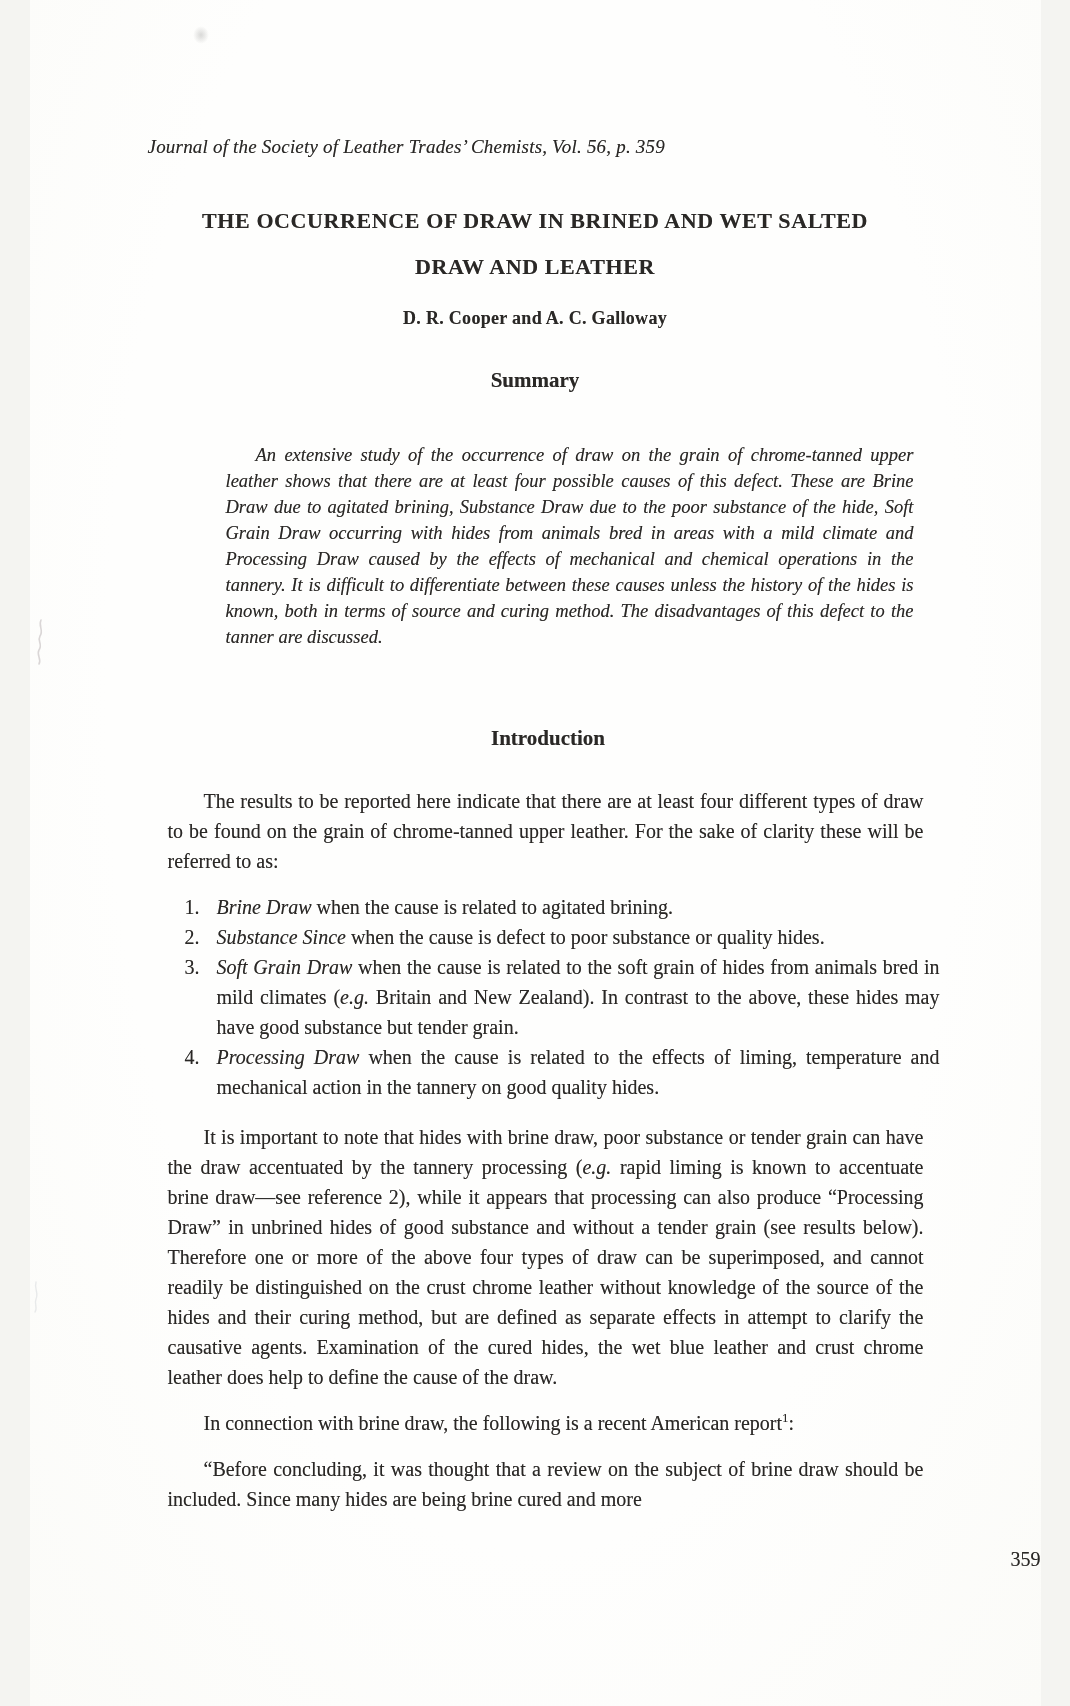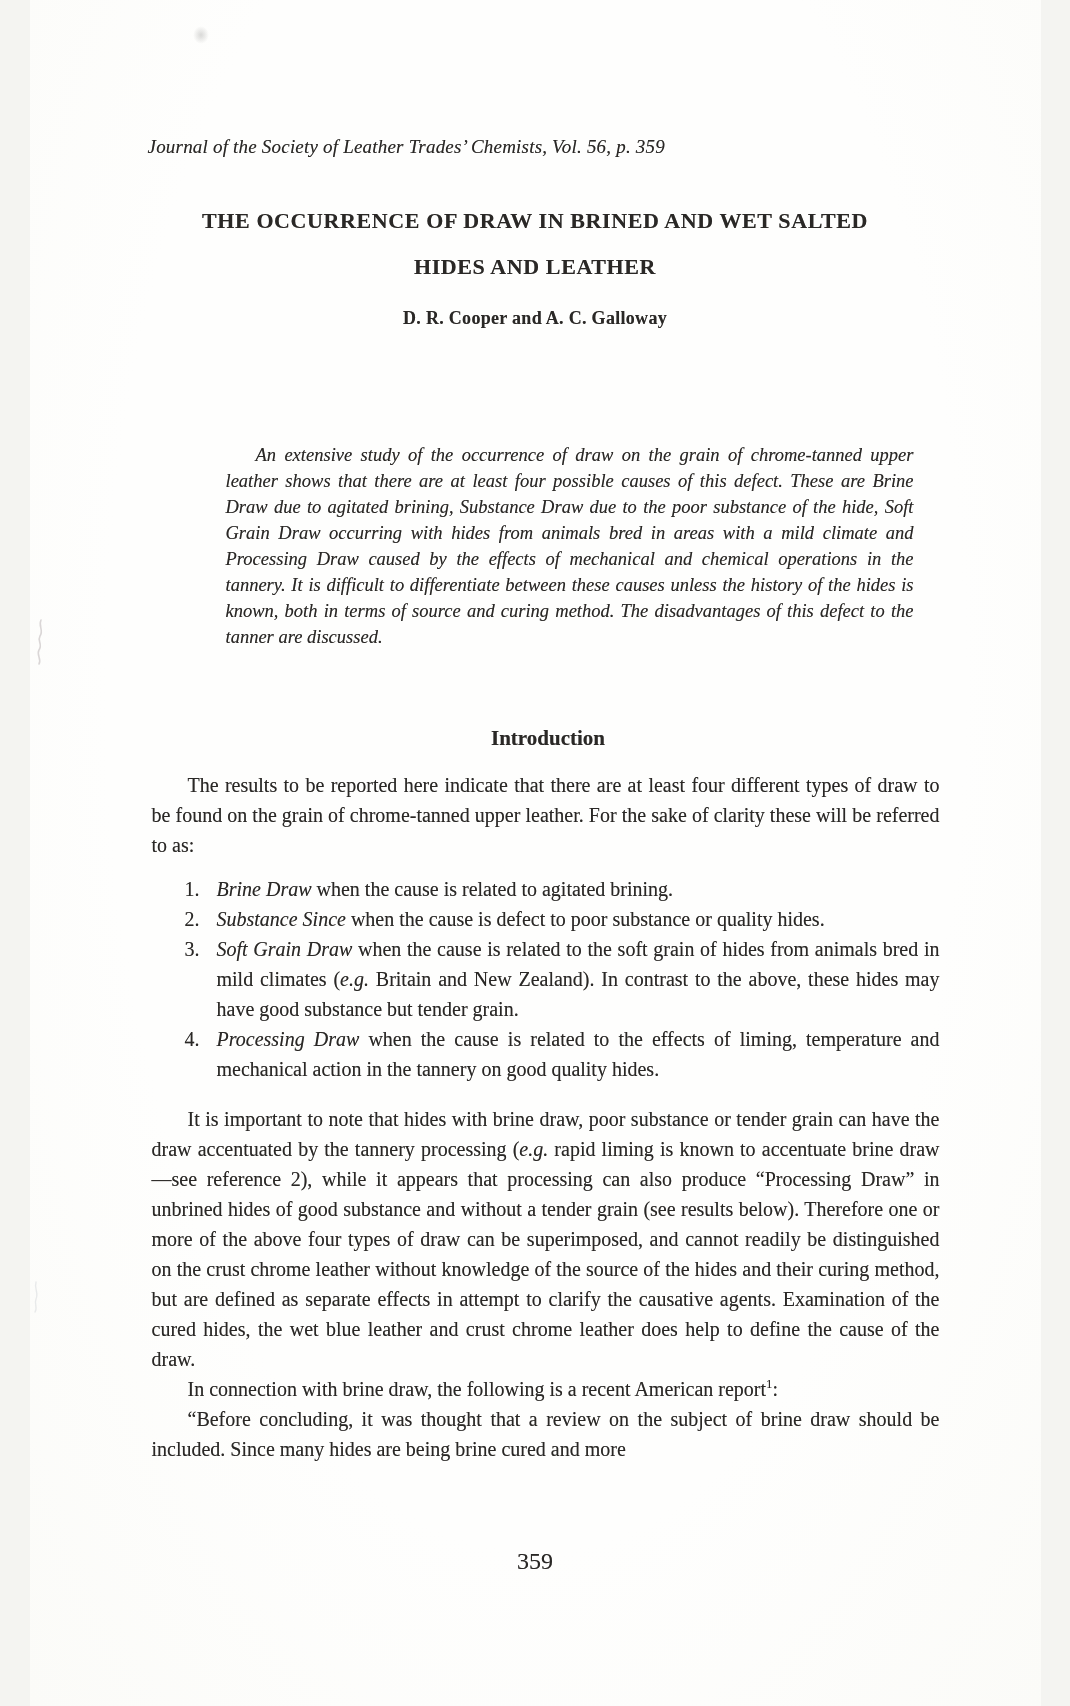--- a/index.html
+++ b/index.html
@@ -50,35 +50,35 @@
   }
   .main-column {
     position: absolute;
     left: 122px;
     top: 770px;
     width: 788px;
     font-size: 20px;
     line-height: 30px;
     text-align: justify;
   }
-  .para { text-indent: 36px; margin: 0; }
+  .para { text-indent: 36px; margin: 16px; }
   .draw-list { margin-top: 14px; margin-left: 33px; }
   .draw-item { display: flex; }
   .draw-item .num { flex: none; width: 32px; }
   .draw-item .li-text { flex: 1; text-align: justify; }
   .para-importance { margin-top: 20px; }
   .it { font-style: italic; }
   sup { font-size: 0.65em; line-height: 0; }
   .page-number {
     position: absolute;
     left: 0;
     width: 100%;
     top: 1548px;
-    text-align: center;
-    font-size: 24px;
+    text-align: right;
+    font-size: 20px;
   }
   
   .smudge-top {
     position: absolute;
     left: 163px;
     top: 26px;
     width: 16px;
     height: 18px;
     background: radial-gradient(ellipse, rgba(120,120,118,0.28), rgba(120,120,118,0) 70%);
     border-radius: 50%;
@@ -111,24 +111,25 @@
     <path d="M9,2 C6,8 12,12 8,18 C5,23 11,26 7,32 C4,37 10,41 7,46" fill="none" stroke="#9a8f92" stroke-width="1.6" stroke-linecap="round"></path>
   </svg>
 
   <svg class="margin-mark-2" viewBox="0 0 14 34">
     <path d="M6,2 C4,9 9,13 6,19 C4,24 8,28 5,32" fill="none" stroke="#8f97a4" stroke-width="1.4" stroke-linecap="round"></path>
   </svg>
 
   <div class="citation">Journal of the Society of Leather Trades’ Chemists, Vol. 56, p. 359</div>
 
   <div class="centered title-line1">THE OCCURRENCE OF DRAW IN BRINED AND WET SALTED</div>
-  <div class="centered title-line2">HIDES AND LEATHER</div>
+  <div class="centered title-line2">DRAW AND LEATHER</div>
 
   <div class="centered authors">D. R. Cooper and A. C. Galloway</div>
 
+  <div class="centered summary-heading">Summary</div>
 
   <div class="summary-body">An extensive study of the occurrence of draw on the grain of chrome-tanned upper leather shows that there are at least four possible causes of this defect. These are Brine Draw due to agitated brining, Substance Draw due to the poor substance of the hide, Soft Grain Draw occurring with hides from animals bred in areas with a mild climate and Processing Draw caused by the effects of mechanical and chemical operations in the tannery. It is difficult to differentiate between these causes unless the history of the hides is known, both in terms of source and curing method. The disadvantages of this defect to the tanner are discussed.</div>
 
   <div class="centered intro-heading">Introduction</div>
 
   <div class="main-column">
 
     <p class="para">The results to be reported here indicate that there are at least four different types of draw to be found on the grain of chrome-tanned upper leather. For the sake of clarity these will be referred to as:</p>
 
     <div class="draw-list">

